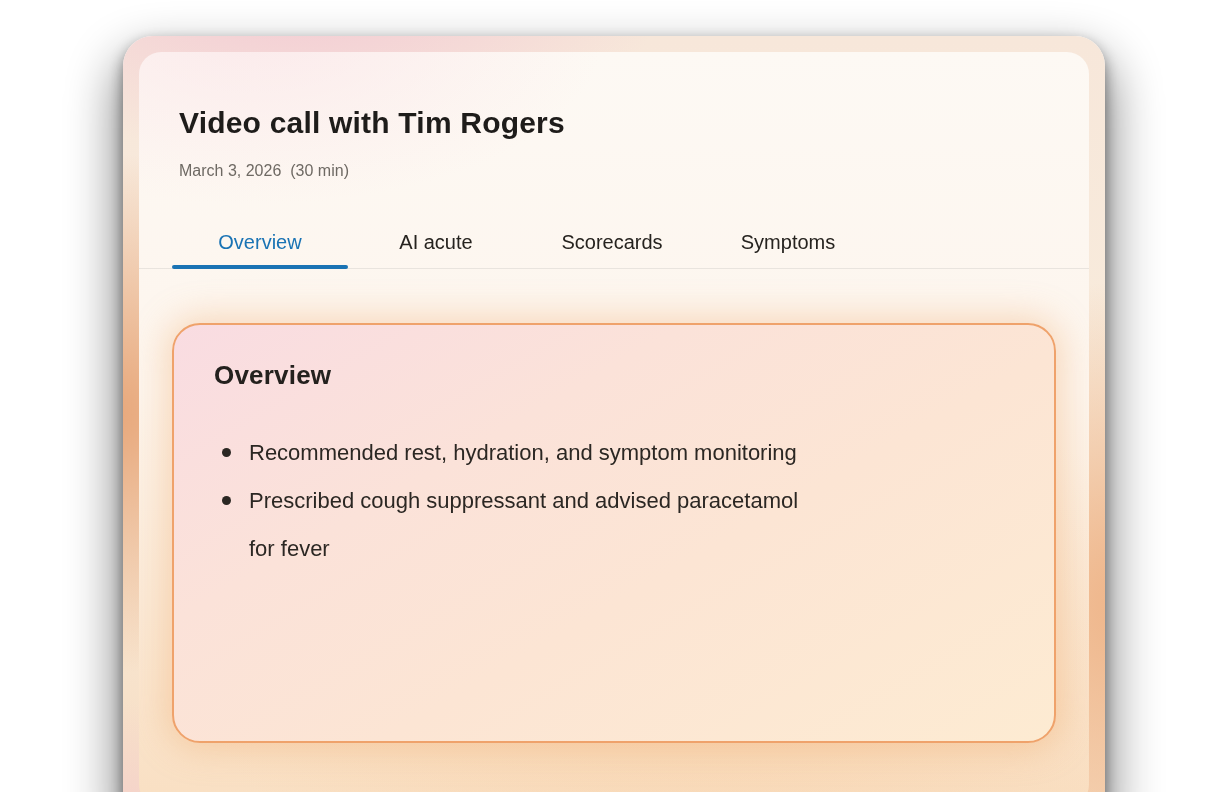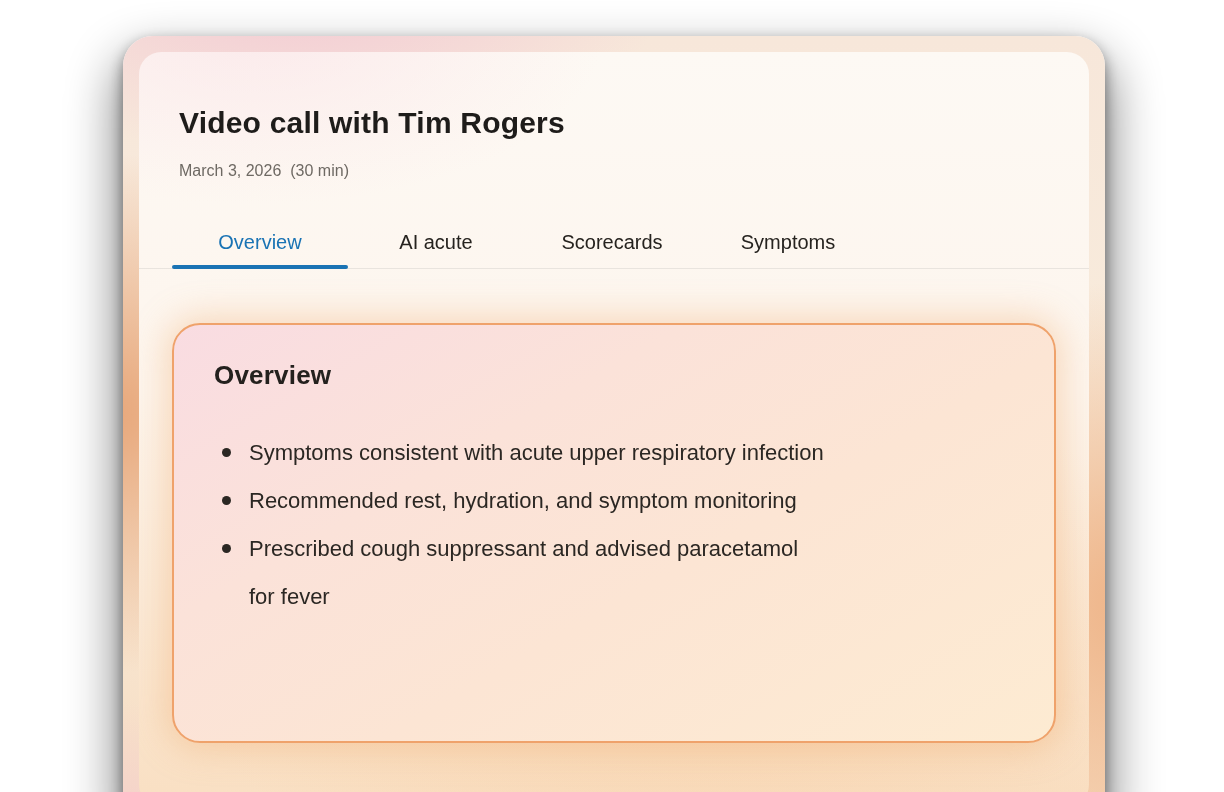--- a/index.html
+++ b/index.html
@@ -143,21 +143,20 @@
     <div class="tabs">
       <div class="tab active">Overview</div>
       <div class="tab">AI acute</div>
       <div class="tab">Scorecards</div>
       <div class="tab">Symptoms</div>
     </div>
 
     <div class="summary-card">
       <div class="summary-title">Overview</div>
       <ul class="summary-list">
-        <li class="summary-item">Symptoms consistent with acute upper respiratory infection</li>
         <li class="summary-item">Recommended rest, hydration, and symptom monitoring</li>
         <li class="summary-item">Prescribed cough suppressant and advised paracetamol
 for fever</li>
       </ul>
     </div>
 
   </div>
 </div>
 
 </body></html>

